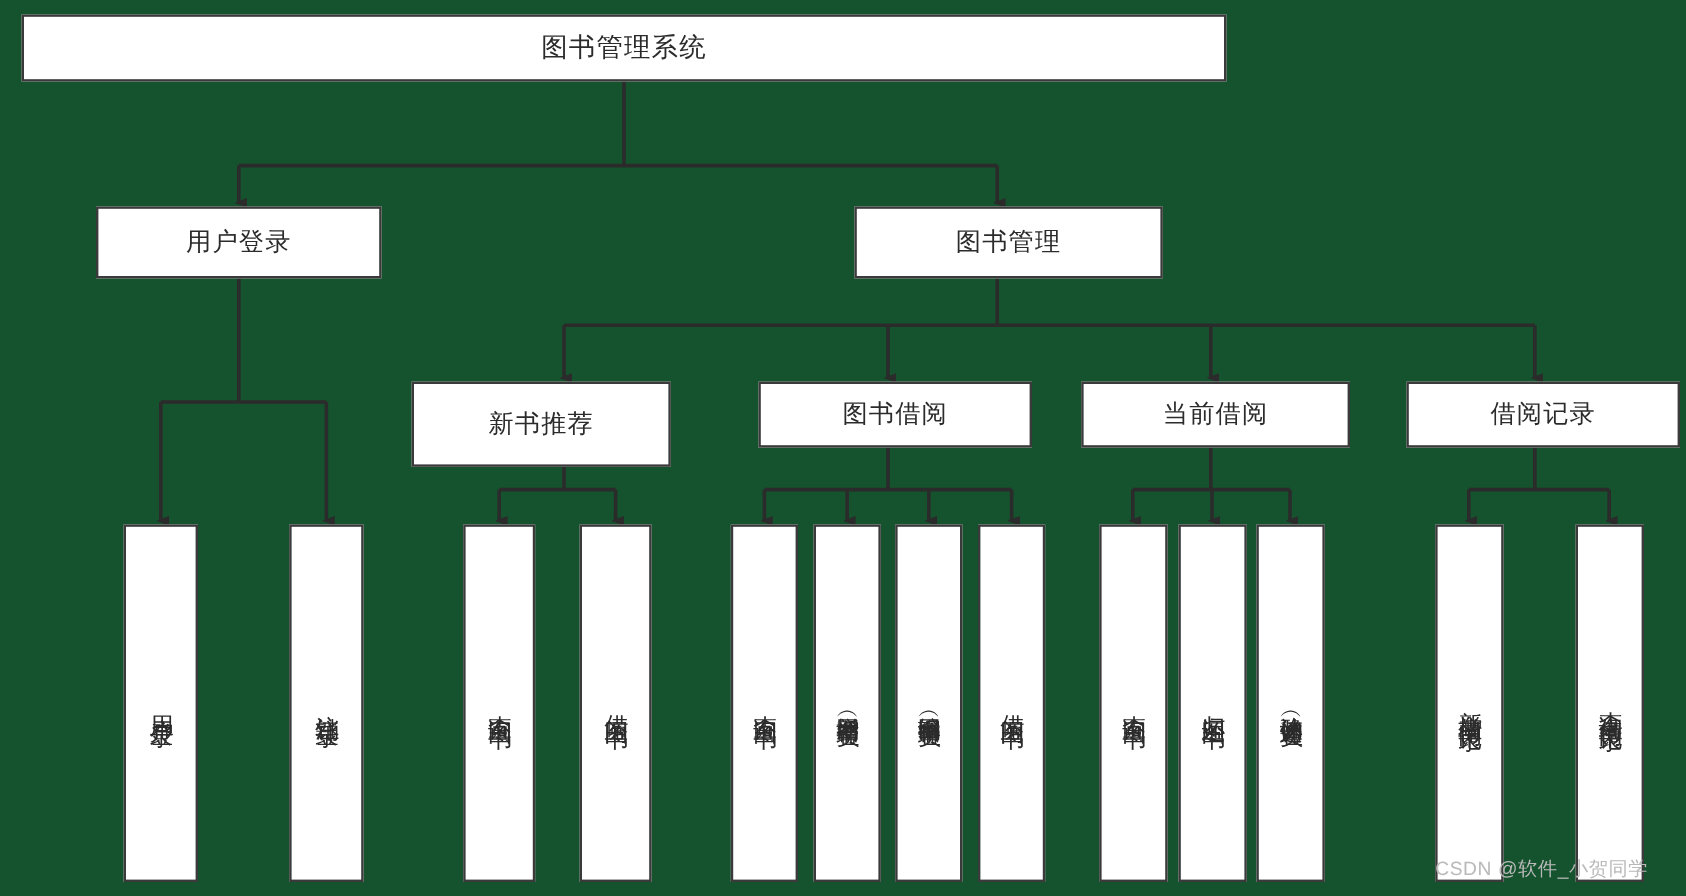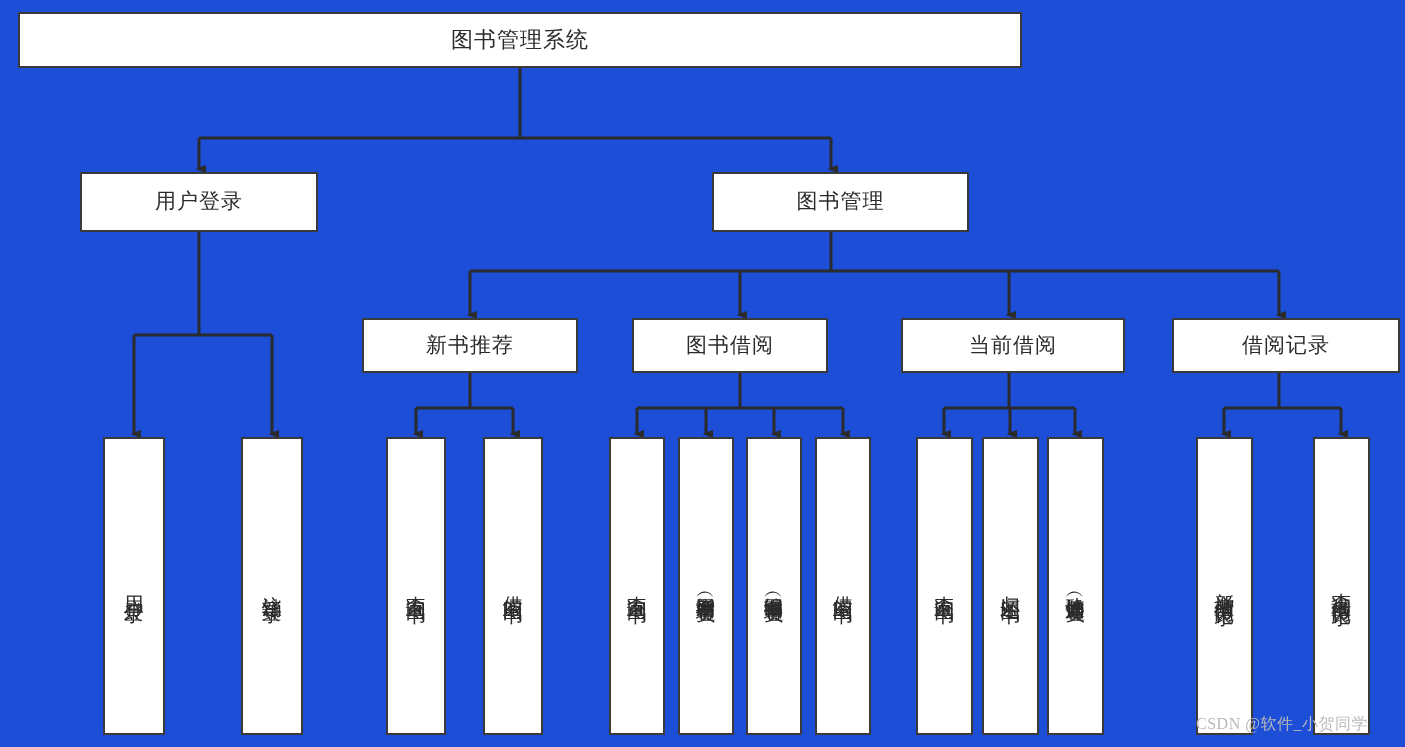--- a/index.html
+++ b/index.html
@@ -8,23 +8,22 @@
     padding: 0;
     background: #ffffff;
   }
   body {
     font-family: "Liberation Sans", "DejaVu Sans", sans-serif;
   }
   #diagram-canvas {
     position: relative;
     width: 1405px;
     height: 747px;
-    background: #1d4ed8;
+    background: #14532d;
     overflow: hidden;
-    font-family: Liberation Serif, serif;
   }
   #edges-layer {
     position: absolute;
     left: 0;
     top: 0;
     width: 1405px;
     height: 747px;
   }
   .node {
     position: absolute;
@@ -122,24 +121,24 @@
 
   <div id="level2-nodes">
       <div class="node node-h" style="left: 80px; top: 172px; width: 238px; height: 60px;">
         <span>用户登录</span>
       </div>
       <div class="node node-h" style="left: 712px; top: 172px; width: 257px; height: 60px;">
         <span>图书管理</span>
       </div>
     </div>
   <div id="level3-nodes">
-      <div class="node node-h" style="left: 362px; top: 318px; width: 216px; height: 55px;">
+      <div class="node node-h" style="left: 343px; top: 318px; width: 216px; height: 71px;">
         <span>新书推荐</span>
       </div>
-      <div class="node node-h" style="left: 632px; top: 318px; width: 196px; height: 55px;">
+      <div class="node node-h" style="left: 632px; top: 318px; width: 228px; height: 55px;">
         <span>图书借阅</span>
       </div>
       <div class="node node-h" style="left: 901px; top: 318px; width: 224px; height: 55px;">
         <span>当前借阅</span>
       </div>
       <div class="node node-h" style="left: 1172px; top: 318px; width: 228px; height: 55px; text-align: right;">
         <span>借阅记录</span>
       </div>
     </div>
   <div id="leaf-nodes">

